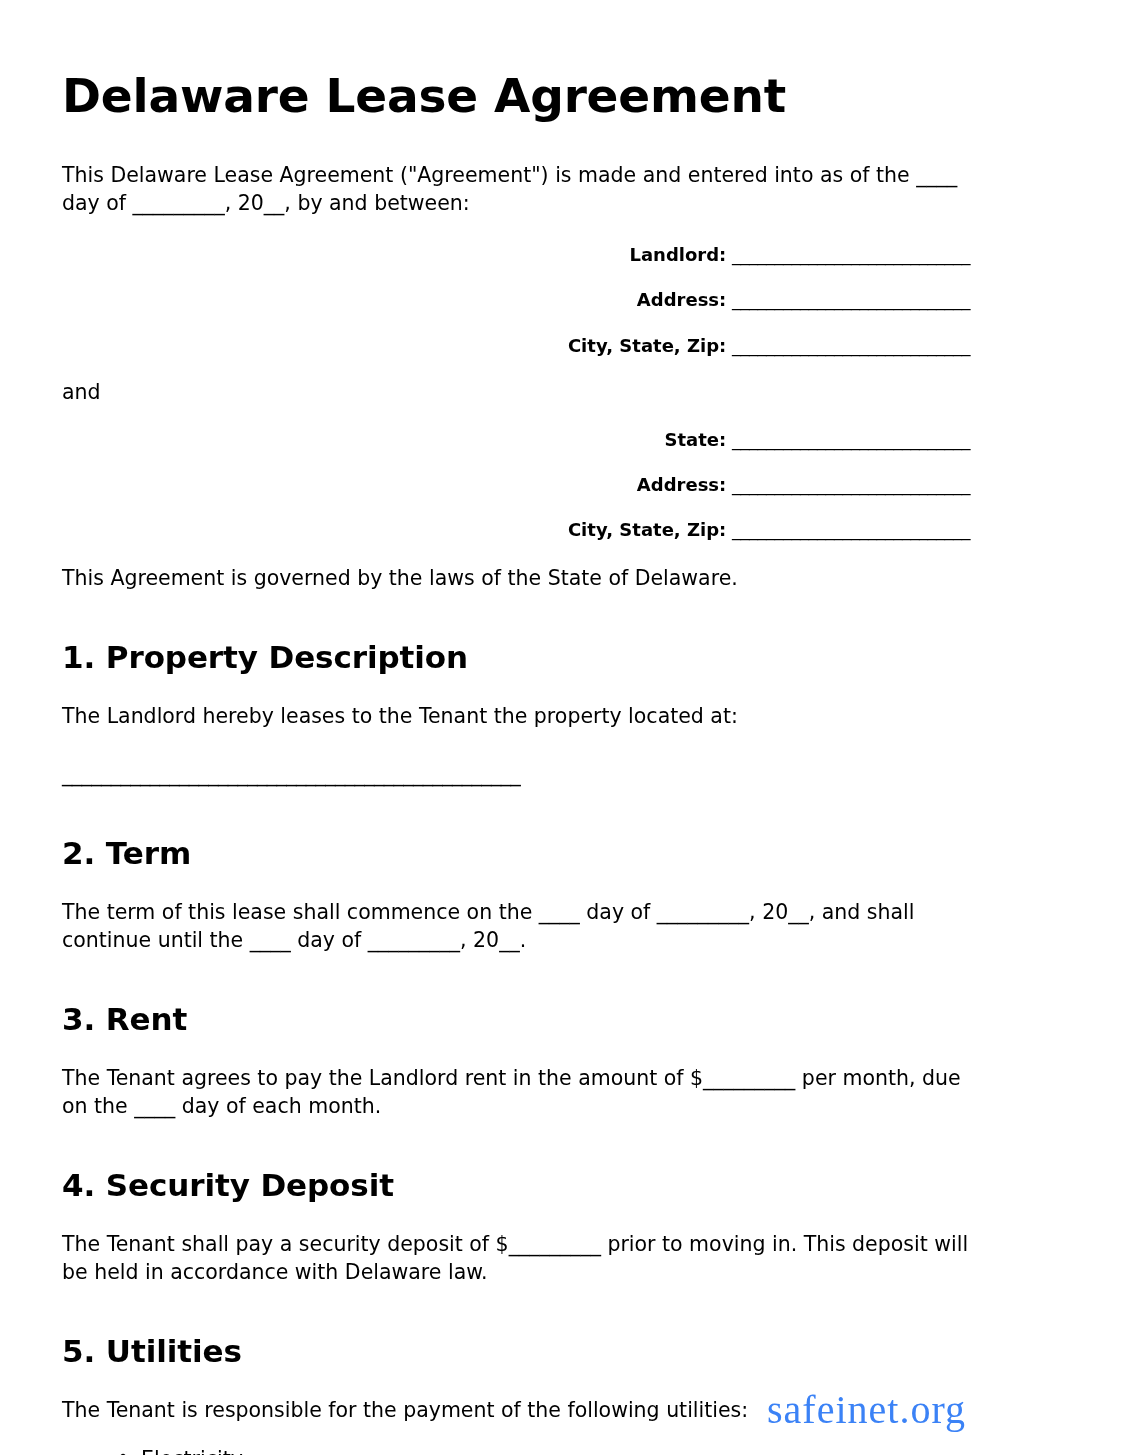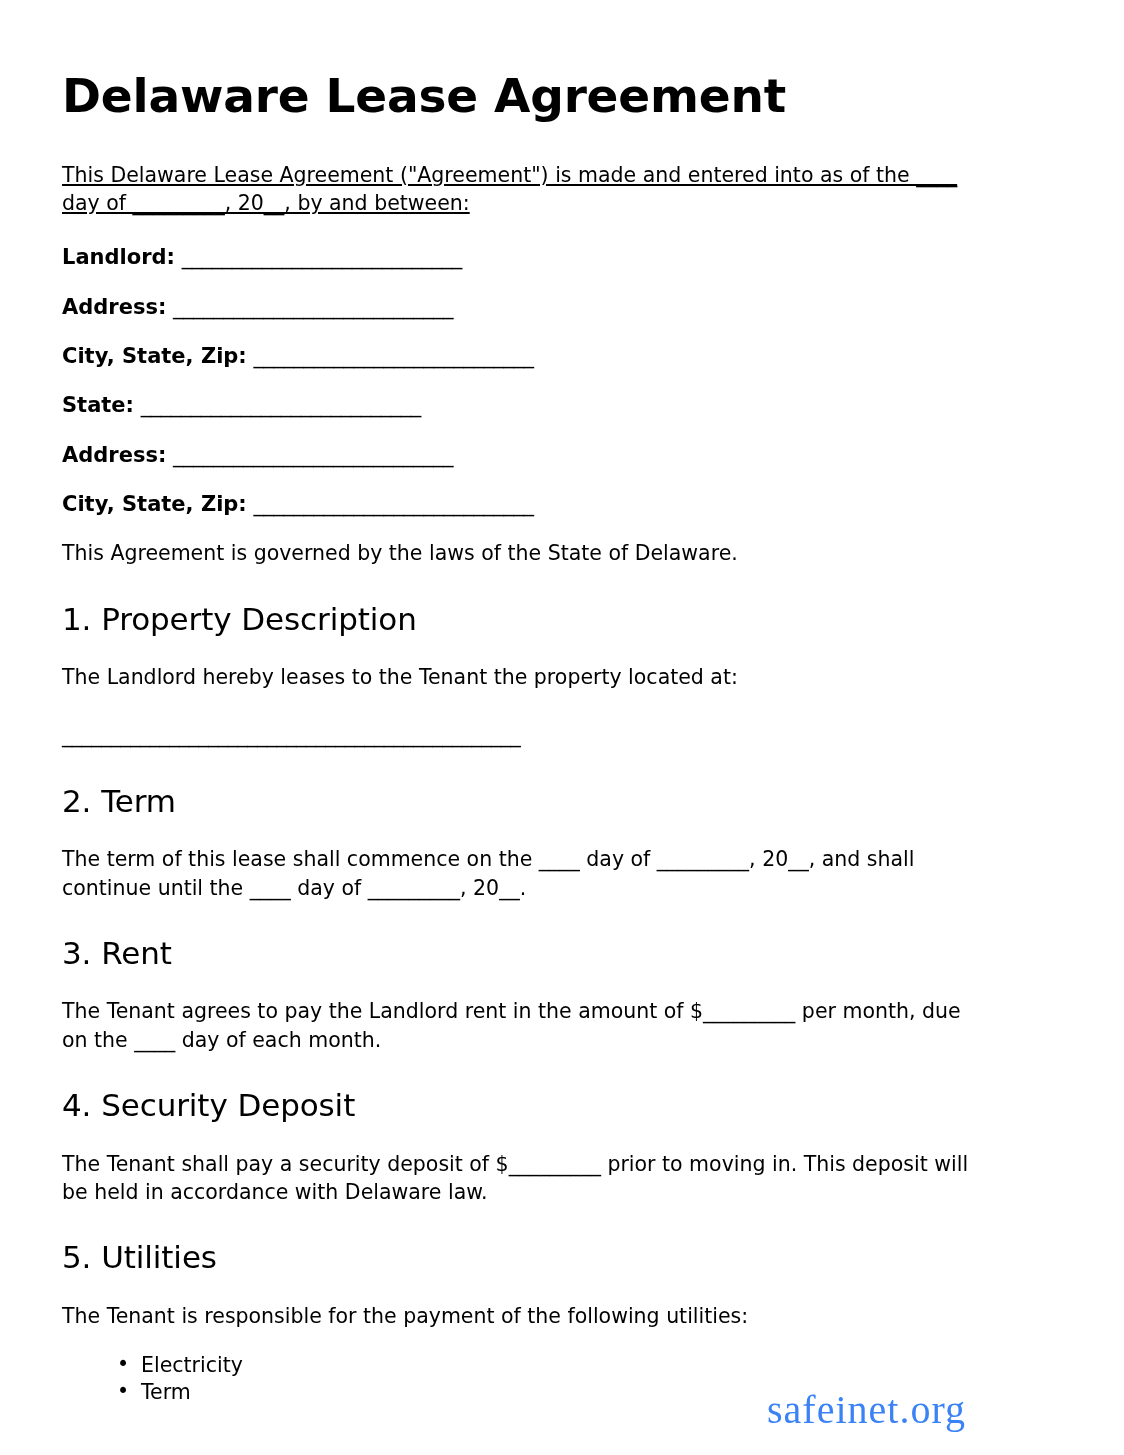--- a/index.html
+++ b/index.html
@@ -29,52 +29,52 @@
     letter-spacing: -0.2px;
     line-height: 1.12;
     margin: 8px 0 0 0;
     padding: 0;
   }
   .intro {
     font-size: 20.5px;
     line-height: 1.38;
     margin: 38px 0 0 0;
     max-width: 985px;
-    text-decoration: underline;
   }
   .party-block {
     margin-top: 26px;
   }
   .party-line {
-    font-size: 21px;
+    font-size: 18px;
     line-height: 1.35;
     margin: 0 0 21px 0;
     white-space: nowrap;
+    text-align: right;
   }
   .party-line .lbl {
     font-weight: bold;
   }
   .fill {
     letter-spacing: -0.5px;
   }
   .conj {
     font-size: 20.5px;
     line-height: 1.35;
     margin: 0 0 21px 0;
   }
   .governing {
     font-size: 20.5px;
     line-height: 1.38;
     margin: 20px 0 0 0;
   }
   h2.section-heading {
     font-size: 31px;
-    font-weight: normal;
+    font-weight: bold;
     line-height: 1.18;
-    margin: 33px 0 0 0;
+    margin: 47px 0 0 0;
     padding: 0;
     letter-spacing: -0.1px;
   }
   p.section-body {
     font-size: 20.5px;
     line-height: 1.38;
     margin: 26px 0 0 0;
     max-width: 985px;
   }
   .blank-line {
@@ -130,20 +130,21 @@
     <div class="party-line">
       <span class="lbl">Address:</span>
       <span class="fill">____________________________</span>
     </div>
     <div class="party-line">
       <span class="lbl">City, State, Zip:</span>
       <span class="fill">____________________________</span>
     </div>
   </div>
 
+  <div class="conj">and</div>
 
   <div class="party-block" style="margin-top:0">
     <div class="party-line">
       <span class="lbl">State:</span>
       <span class="fill">____________________________</span>
     </div>
     <div class="party-line">
       <span class="lbl">Address:</span>
       <span class="fill">____________________________</span>
     </div>

